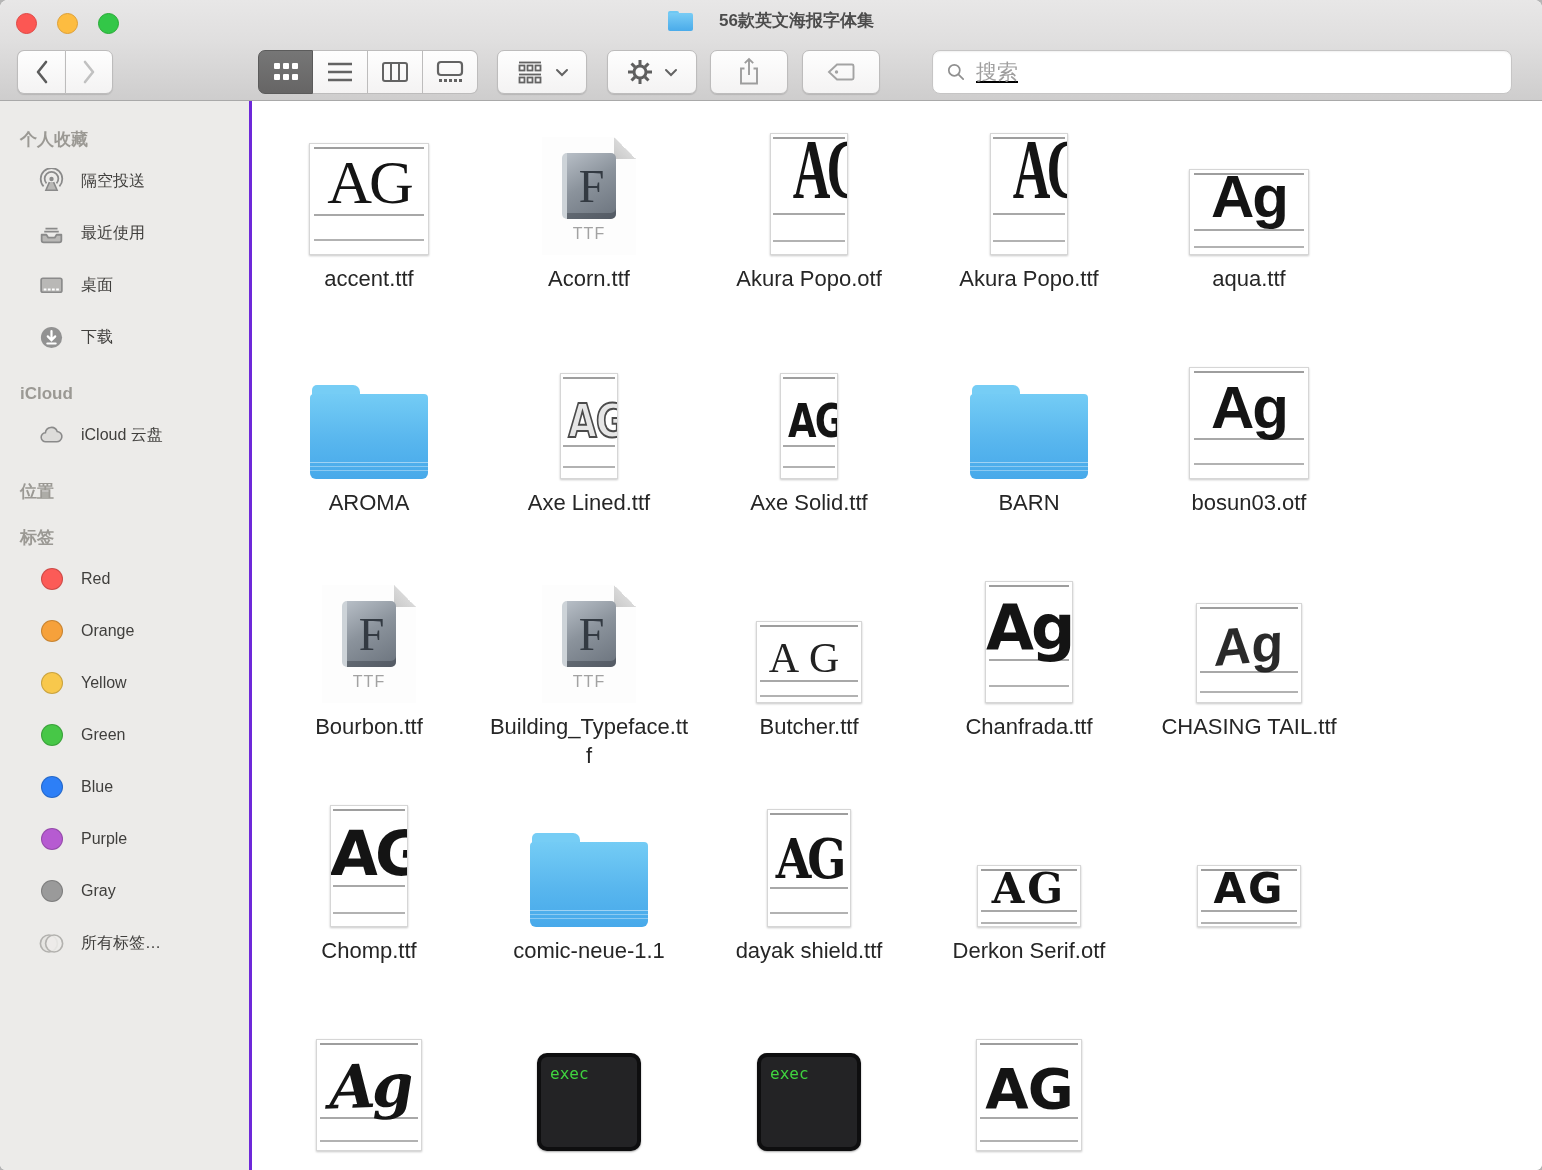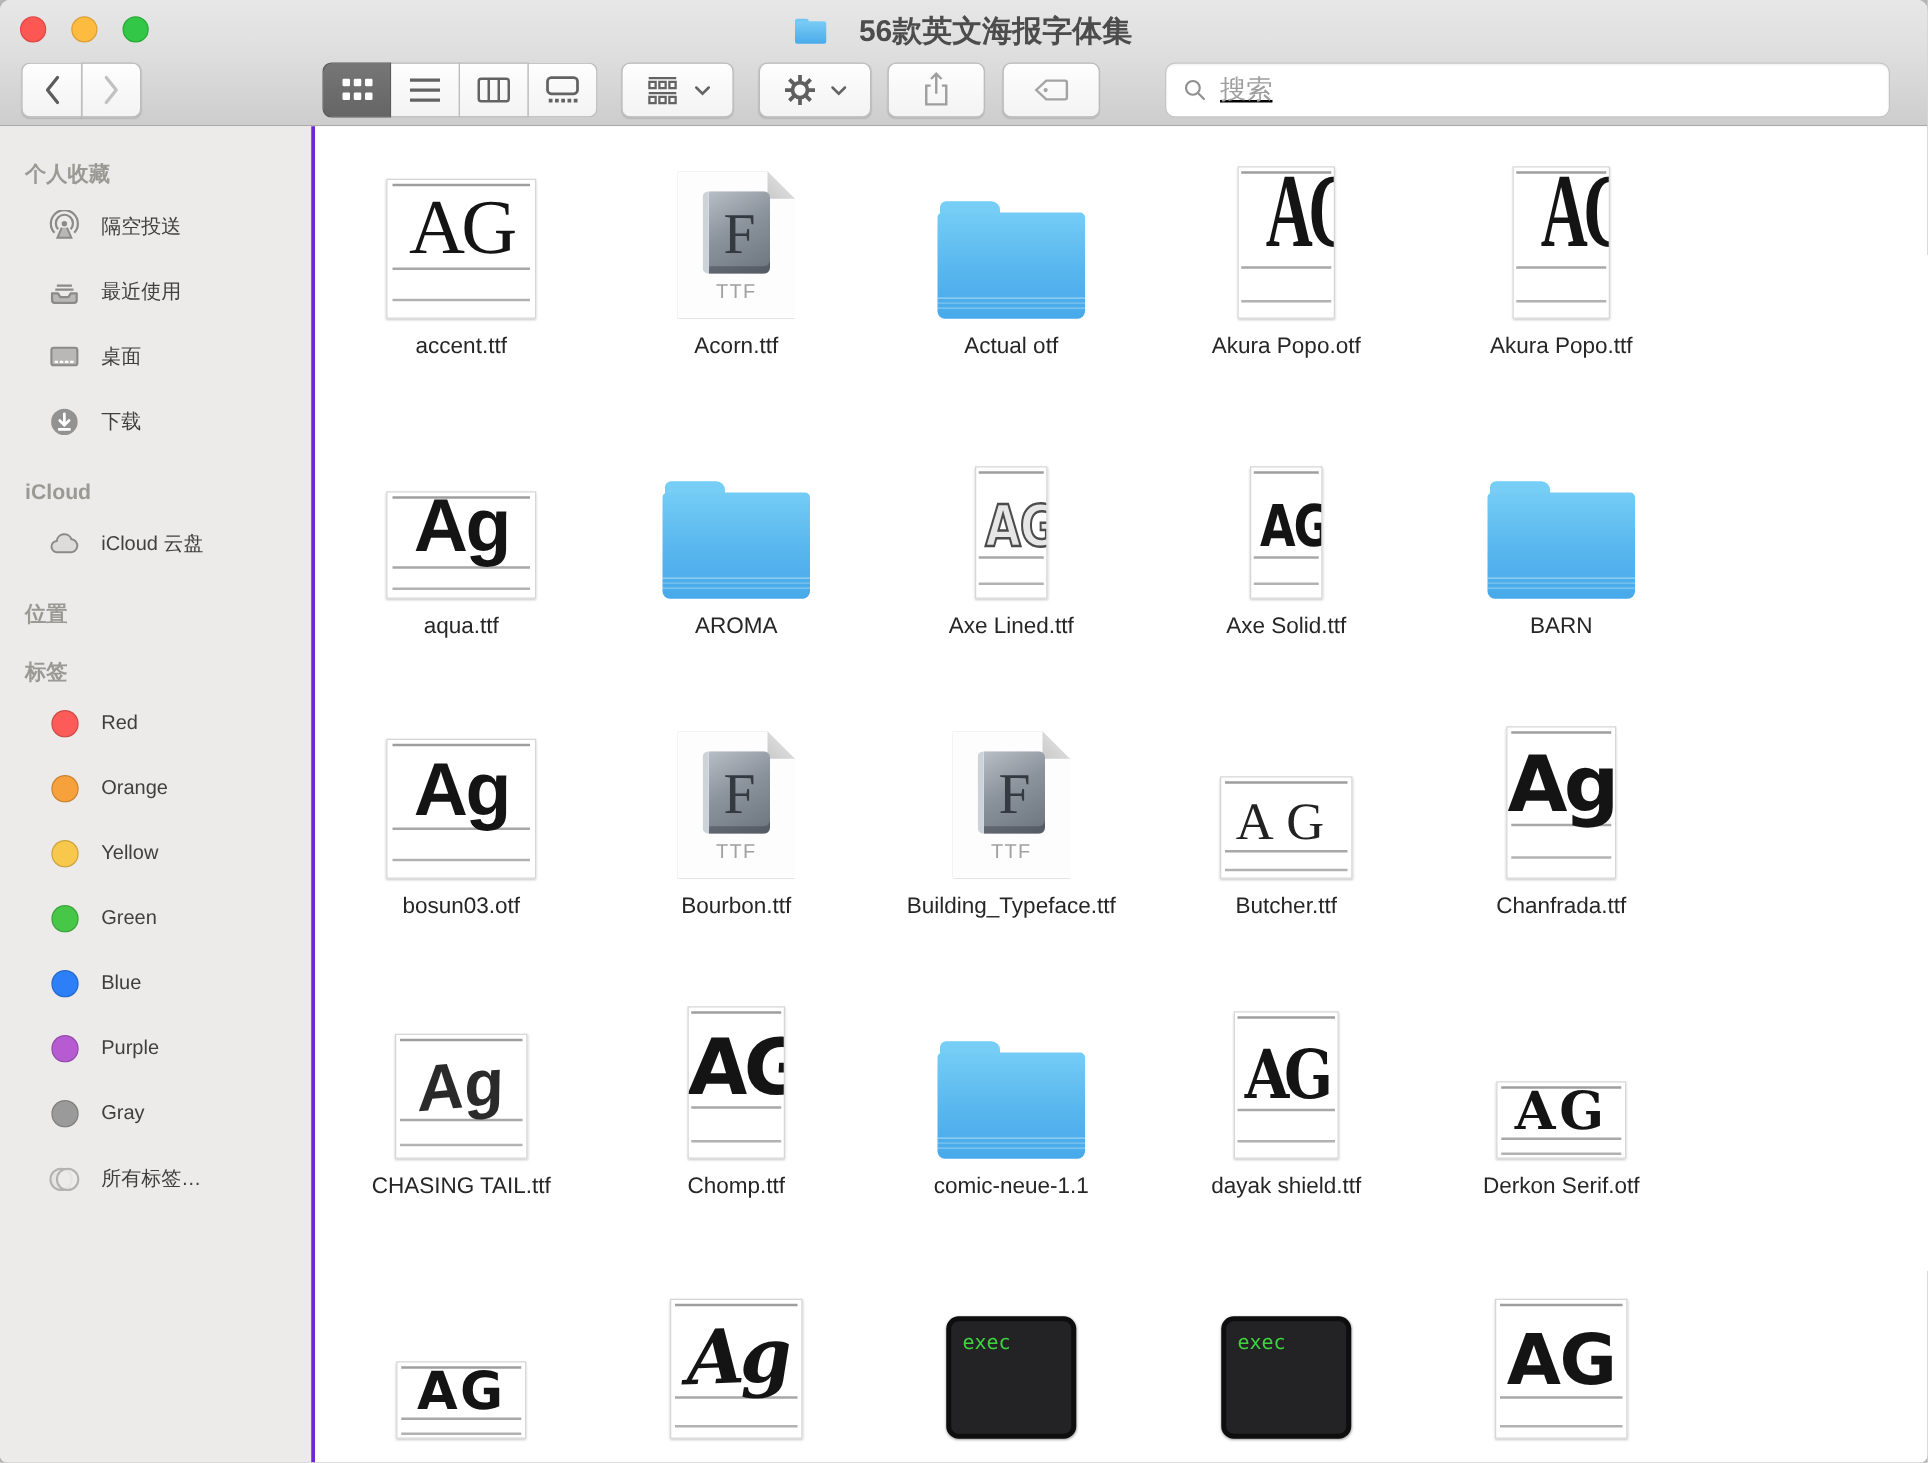--- a/index.html
+++ b/index.html
@@ -13,21 +13,21 @@
     border-bottom:1px solid #a9a9a9; }
   #titlebar { position:absolute; top:0; left:0; right:0; height:44px; }
   .traffic { position:absolute; top:13px; width:21px; height:21px; border-radius:50%; }
   #btn-close { left:16px; background:#fc5753; border:1px solid #df4744; }
   #btn-min   { left:57px; background:#fdbc40; border:1px solid #de9f34; }
   #btn-zoom  { left:98px; background:#33c748; border:1px solid #27aa35; }
   #title-wrap { position:absolute; top:9px; left:0; right:0; display:flex; justify-content:center; align-items:center; gap:8px; }
   #title-folder-icon { width:25px; height:20px; position:relative; }
   #title-folder-icon .tab { position:absolute; top:0; left:0; width:11px; height:5px; background:#6ec8f3; border-radius:2px 2px 0 0; }
   #title-folder-icon .bod { position:absolute; top:2px; left:0; right:0; bottom:0; background:linear-gradient(180deg,#79ccf5,#4aabea); border-radius:2px; }
-  #window-title { font-size:24px; font-weight:bold; color:#4c4c4c;margin-left:18px; }
+  #window-title { font-size:17px; font-weight:bold; color:#4c4c4c;margin-left:18px; }
 
   
   #toolbar { position:absolute; top:44px; left:0; right:0; height:57px; display:flex; align-items:flex-start; }
   .tb-btn { background:linear-gradient(180deg,#fefefe,#f4f3f3); border:1px solid #bdbcbc; border-radius:7px;
     height:44px; display:flex; align-items:center; justify-content:center;
     box-shadow:0 1px 1px rgba(0,0,0,.12); margin-top:6px; }
   #nav-group { display:flex; margin-left:17px; }
   #nav-back { width:48px; border-radius:7px 0 0 7px; border-right:none; }
   #nav-forward { width:48px; border-radius:0 7px 7px 0; }
   #seg-views { display:flex; margin-left:145px; }
@@ -56,21 +56,21 @@
   .sb-icon { width:27px; height:27px; flex:0 0 27px; display:flex; align-items:center; justify-content:center; }
   .sb-icon svg { width:27px; height:27px; }
   .sb-label { margin-left:16px; font-size:16px; color:#403f3d; white-space:nowrap; }
   .tag-dot { width:22px; height:22px; border-radius:50%; border:1px solid rgba(0,0,0,.18); }
 
   
   #content { position:absolute; top:101px; left:253px; right:0; bottom:0; background:#fff; overflow:hidden; }
   #grid { display:grid; grid-template-columns:repeat(5,220px); grid-auto-rows:224px; padding:18px 0 0 6px; }
   .cell { display:flex; flex-direction:column; align-items:center; }
   .thumb-area { height:136px; width:100%; display:flex; align-items:flex-end; justify-content:center; }
-  .file-label { margin-top:10px; font-size:18px; color:#262626; text-align:center; max-width:204px;
+  .file-label { margin-top:10px; font-size:22px; color:#262626; text-align:center; max-width:204px;
     line-height:1.3; overflow-wrap:break-word; word-break:break-word; }
 
   
   .preview { position:relative; background:#fff; border:1px solid #d6d6d6;
     box-shadow:0 1px 2px rgba(0,0,0,.22); overflow:hidden; --base:64%; --low:86%; --lb:33%; }
   .preview .topline { position:absolute; top:3px; left:3%; right:3%; height:2px; background:#9e9e9e; }
   .preview .baseline { position:absolute; top:var(--base); left:3%; right:3%; height:2px; background:#a8a8a8; }
   .preview .lowline { position:absolute; top:var(--low); left:3%; right:3%; height:2px; background:#b2b2b2; }
   .letters { position:absolute; left:0; right:0; bottom:var(--lb); text-align:center; color:#141414; line-height:.78; }
 
@@ -397,29 +397,20 @@
               <div class="book">
                 <span>F</span>
               </div>
               <div class="caption">TTF</div>
             </div>
           </div>
           <div class="file-label">Acorn.ttf</div>
         </div>
         <div class="cell">
           <div class="thumb-area">
-            <div class="folder">
-              <div class="tab"></div>
-              <div class="bod"></div>
-            </div>
-          </div>
-          <div class="file-label">Actual otf</div>
-        </div>
-        <div class="cell">
-          <div class="thumb-area">
             <div class="preview shape-portrait">
               <div class="topline"></div>
               <div class="baseline"></div>
               <div class="lowline"></div>
               <div class="letters"><span class="st-condensed">AG</span></div>
             </div>
           </div>
           <div class="file-label">Akura Popo.otf</div>
         </div>
         <div class="cell">

